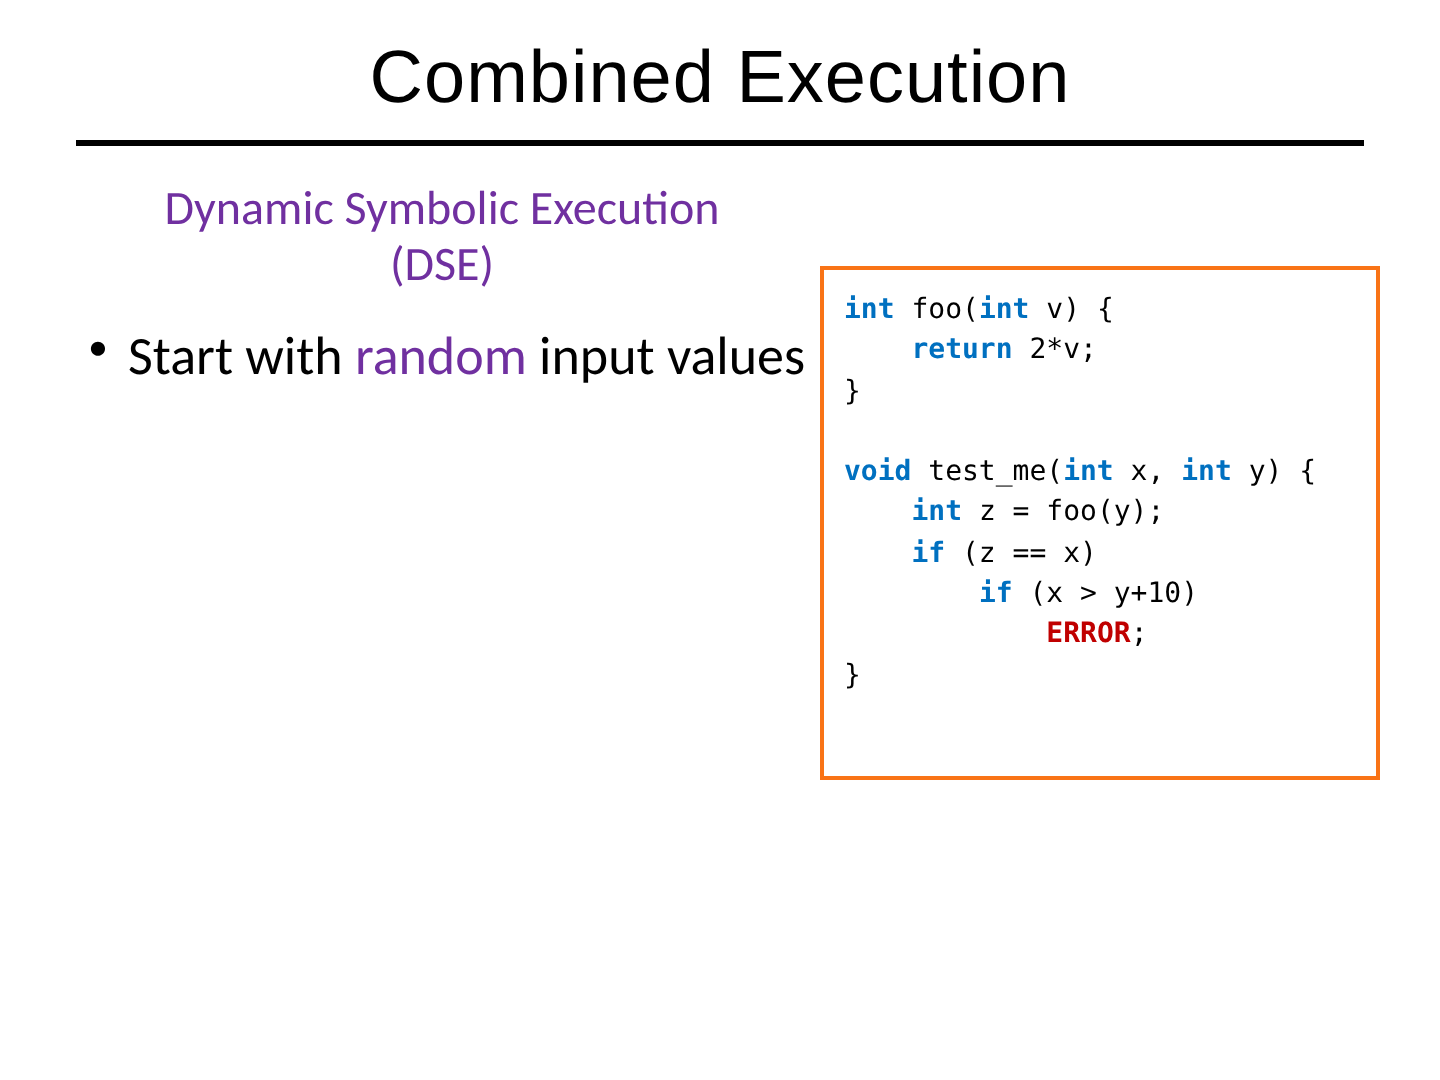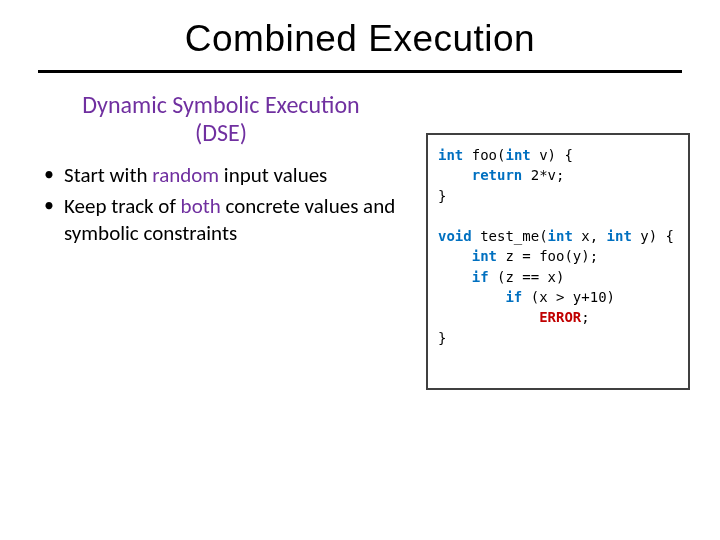--- a/index.html
+++ b/index.html
@@ -24,59 +24,59 @@
   }
   .hr {
     border: none;
     border-top: 3px solid #000;
     margin: 4px 38px 0 38px;
   }
   .content {
     display: flex;
     flex-direction: row;
     padding: 18px 30px 0 36px;
-    gap: 16px;
+    gap: 0;
   }
   .left {
     flex: 0 0 370px;
     padding-right: 4px;
   }
   .subheading {
     color: #7030A0;
     font-size: 24px;
     line-height: 1.15;
     text-align: center;
     margin: 0 0 16px 0;
   }
   ul.bullets {
     list-style: none;
     padding: 0 0 0 6px;
     margin: 0;
-    font-size: 21px;
+    font-size: 27px;
     line-height: 1.28;
   }
   ul.bullets > li {
     position: relative;
     padding-left: 22px;
     margin-bottom: 4px;
   }
   ul.bullets > li::before {
     content: "•";
     position: absolute;
     left: 2px;
     top: 0;
     font-size: 20px;
   }
   .accent { color: #7030A0; }
   .right {
     flex: 1;
     padding-top: 42px;
   }
   pre.codebox {
-    border: 2px solid #404040;
+    border: 2px solid #f97316;
     margin: 0;
     padding: 10px 10px 40px 10px;
     font-family: Consolas, "Lucida Console", monospace;
     font-size: 14px;
     line-height: 1.45;
     white-space: pre;
   }
   .kw { color: #0070C0; font-weight: bold; }
   .err { color: #C00000; font-weight: bold; }
 </style>
@@ -89,23 +89,20 @@
 <div class="content">
   <div class="left">
     <div class="subheading">
       <span>Dynamic Symbolic Execution</span><br>
       <span>(DSE)</span>
     </div>
     <ul class="bullets">
       <li>
         <span>Start with </span><span class="accent">random</span><span> input values</span>
       </li>
-      <li>
-        <span>Keep track of </span><span class="accent">both</span><span> concrete values and symbolic constraints</span>
-      </li>
     </ul>
   </div>
 
   <div class="right">
 <pre class="codebox"><span class="kw">int</span><span> foo(</span><span class="kw">int</span><span> v) {</span>
     <span class="kw">return</span><span> 2*v;</span>
 <span>}</span>
 <span></span>
 <span class="kw">void</span><span> test_me(</span><span class="kw">int</span><span> x, </span><span class="kw">int</span><span> y) {</span>
     <span class="kw">int</span><span> z = foo(y);</span>

